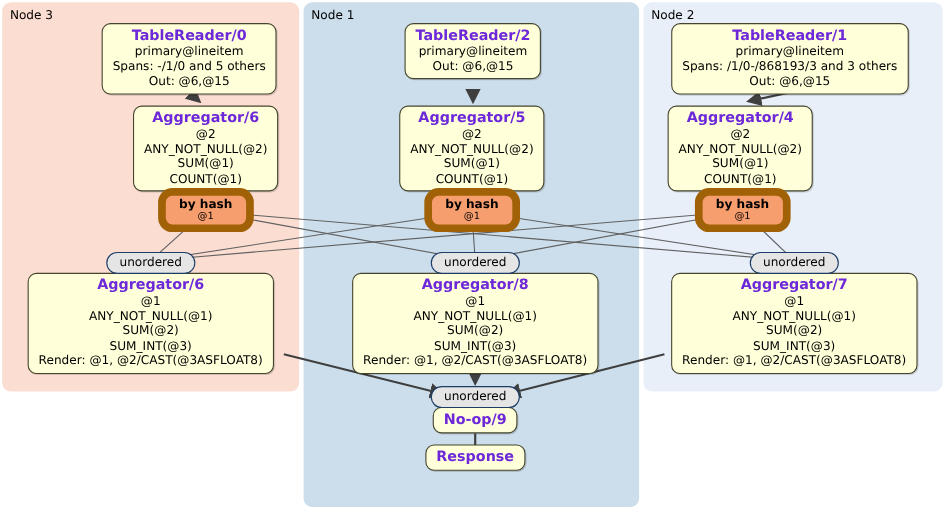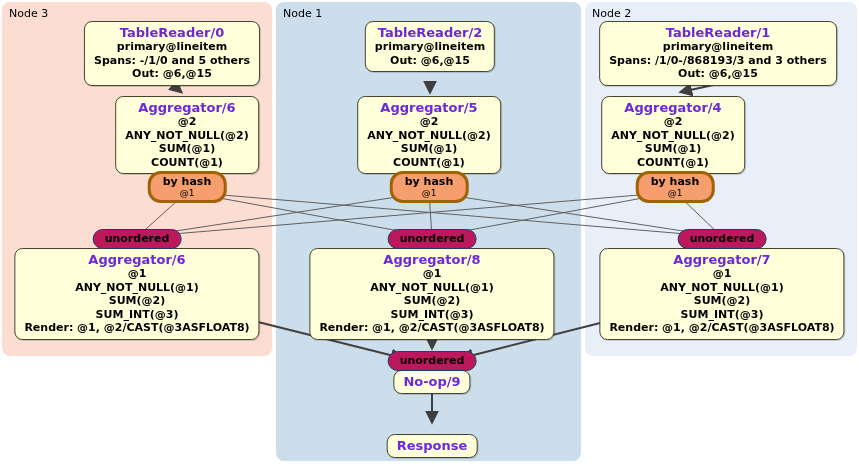--- a/index.html
+++ b/index.html
@@ -13,31 +13,31 @@
   .region-node2{left:585px;top:2px;width:272px;height:354px;background:#e9eff9;}
   .region-label{font-size:11px;color:#000;padding:5px 0 0 7px;}
   .edges{position:absolute;left:0;top:0;z-index:1;pointer-events:none;}
   .node-box{
     position:absolute;transform:translateX(-50%);
     background:#ffffd9;border:1px solid #45452f;border-radius:8px;
     padding:3px 9px 4px;text-align:center;white-space:nowrap;z-index:2;
     box-shadow:1px 1px 0 rgba(0,0,0,0.15);
   }
   .box-title{font-size:13px;font-weight:bold;line-height:15px;color:#6d28d9;}
-  .box-line{font-size:11px;line-height:13.5px;color:#000;font-weight:bold;}
+  .box-line{font-size:11px;line-height:13.5px;color:#000;}
   .pill{position:absolute;transform:translateX(-50%);text-align:center;white-space:nowrap;z-index:3;}
   .pill-hash{
-    background:#f79e6e;border:3px solid #a16207;border-radius:13px;
+    background:#f79e6e;border:7px solid #a16207;border-radius:13px;
     padding:1px 12px 2px;
   }
   .pill-hash-title{font-size:11px;font-weight:bold;line-height:13px;color:#000;}
   .pill-hash-detail{font-size:9px;line-height:10px;color:#000;}
   .pill-sync{
-    background:#be185d;border:1px solid #1c3d66;border-radius:11px;
-    padding:1px 11px 2px;font-size:11px;font-weight:bold;line-height:15px;color:#000;
+    background:#e5e5e5;border:1px solid #1c3d66;border-radius:11px;
+    padding:1px 11px 2px;font-size:11px;font-weight:normal;line-height:15px;color:#000;
   }
 </style>
 </head>
 <body>
 
 <div class="canvas">
 
   <div class="region region-node3">
     <div class="region-label">Node 3</div>
   </div>
@@ -177,17 +177,17 @@
         <div class="box-line">Render: @1, @2/CAST(@3ASFLOAT8)</div>
       </div>
   </div>
 
   <div class="pill pill-sync" style="left:432px;top:351px">unordered</div>
 
   <div class="node-box" style="left:432px;top:370px">
     <div class="box-title">No-op/9</div>
   </div>
 
-  <div class="node-box" style="left:432px;top:434px">
+  <div class="node-box" style="left:432px;top:404px">
     <div class="box-title">Response</div>
   </div>
 
 </div>
 
 </body></html>

